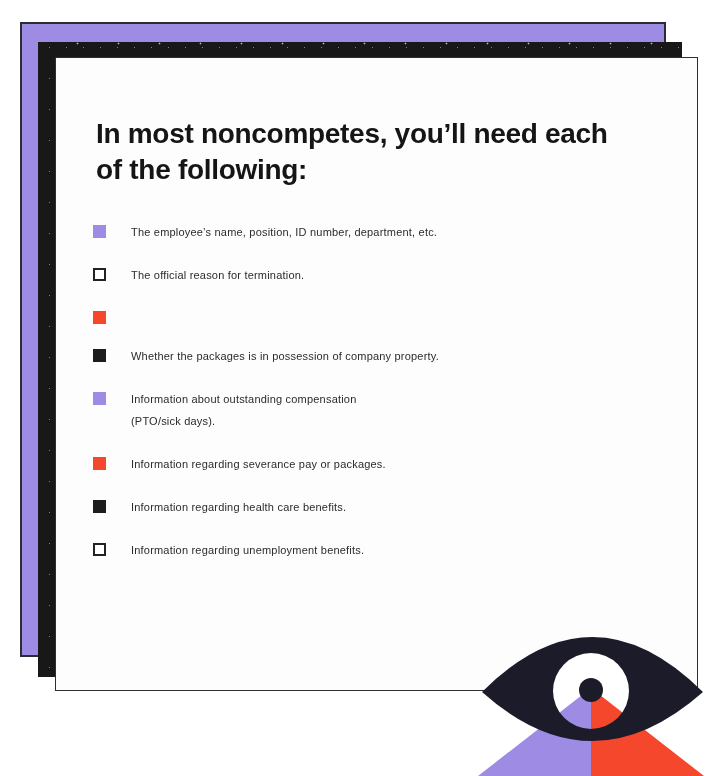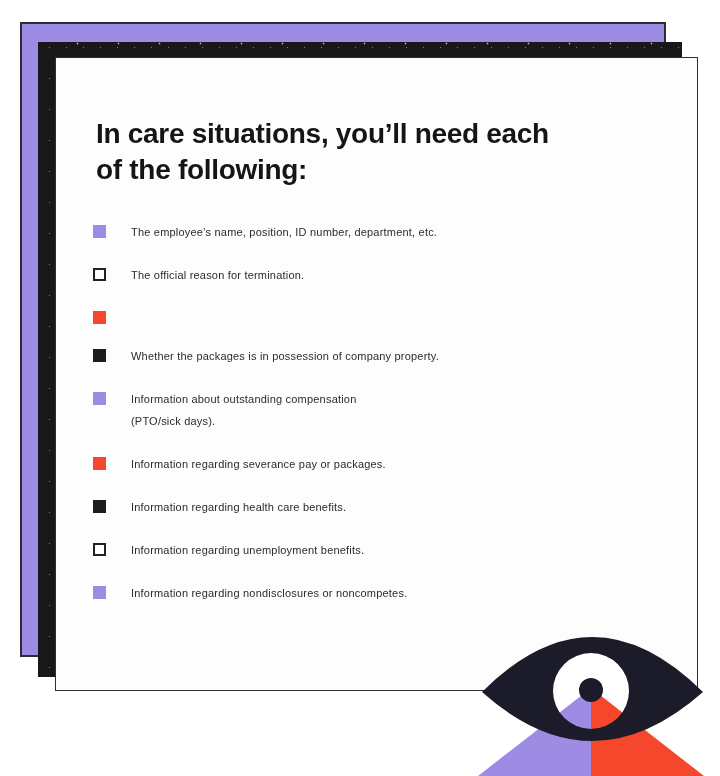--- a/index.html
+++ b/index.html
@@ -59,21 +59,21 @@
 </style>
 </head>
 <body>
 
 <div class="stage">
 
   <div class="card card-purple"></div>
   <div class="card card-black"></div>
 
   <div class="card card-white">
-    <h1 class="title">In care situations, you’ll need each
+    <h1 class="title">In most noncompetes, you’ll need each
 of the following:</h1>
 
     <ul class="checklist">
       <li>
         <span class="bullet" data-color="purple"></span>
         <span class="li-text">The employee’s name, position, ID number, department, etc.</span>
       </li>
       <li>
         <span class="bullet" data-color="outline"></span>
         <span class="li-text">The official reason for termination.</span>
@@ -95,24 +95,20 @@
         <span class="li-text">Information regarding severance pay or packages.</span>
       </li>
       <li>
         <span class="bullet" data-color="black"></span>
         <span class="li-text">Information regarding health care benefits.</span>
       </li>
       <li>
         <span class="bullet" data-color="outline"></span>
         <span class="li-text">Information regarding unemployment benefits.</span>
       </li>
-      <li>
-        <span class="bullet" data-color="purple"></span>
-        <span class="li-text">Information regarding nondisclosures or noncompetes.</span>
-      </li>
     </ul>
   </div>
 
   <div class="eye-wrap">
     <svg viewBox="460 630 260 146" xmlns="http://www.w3.org/2000/svg">
 
       <circle cx="591" cy="691" r="39" fill="#ffffff"></circle>
 
       <path d="M591 688 L478 776 L591 776 Z" fill="#9e8ce4"></path>
       <path d="M591 688 L704 776 L591 776 Z" fill="#f4472b"></path>

